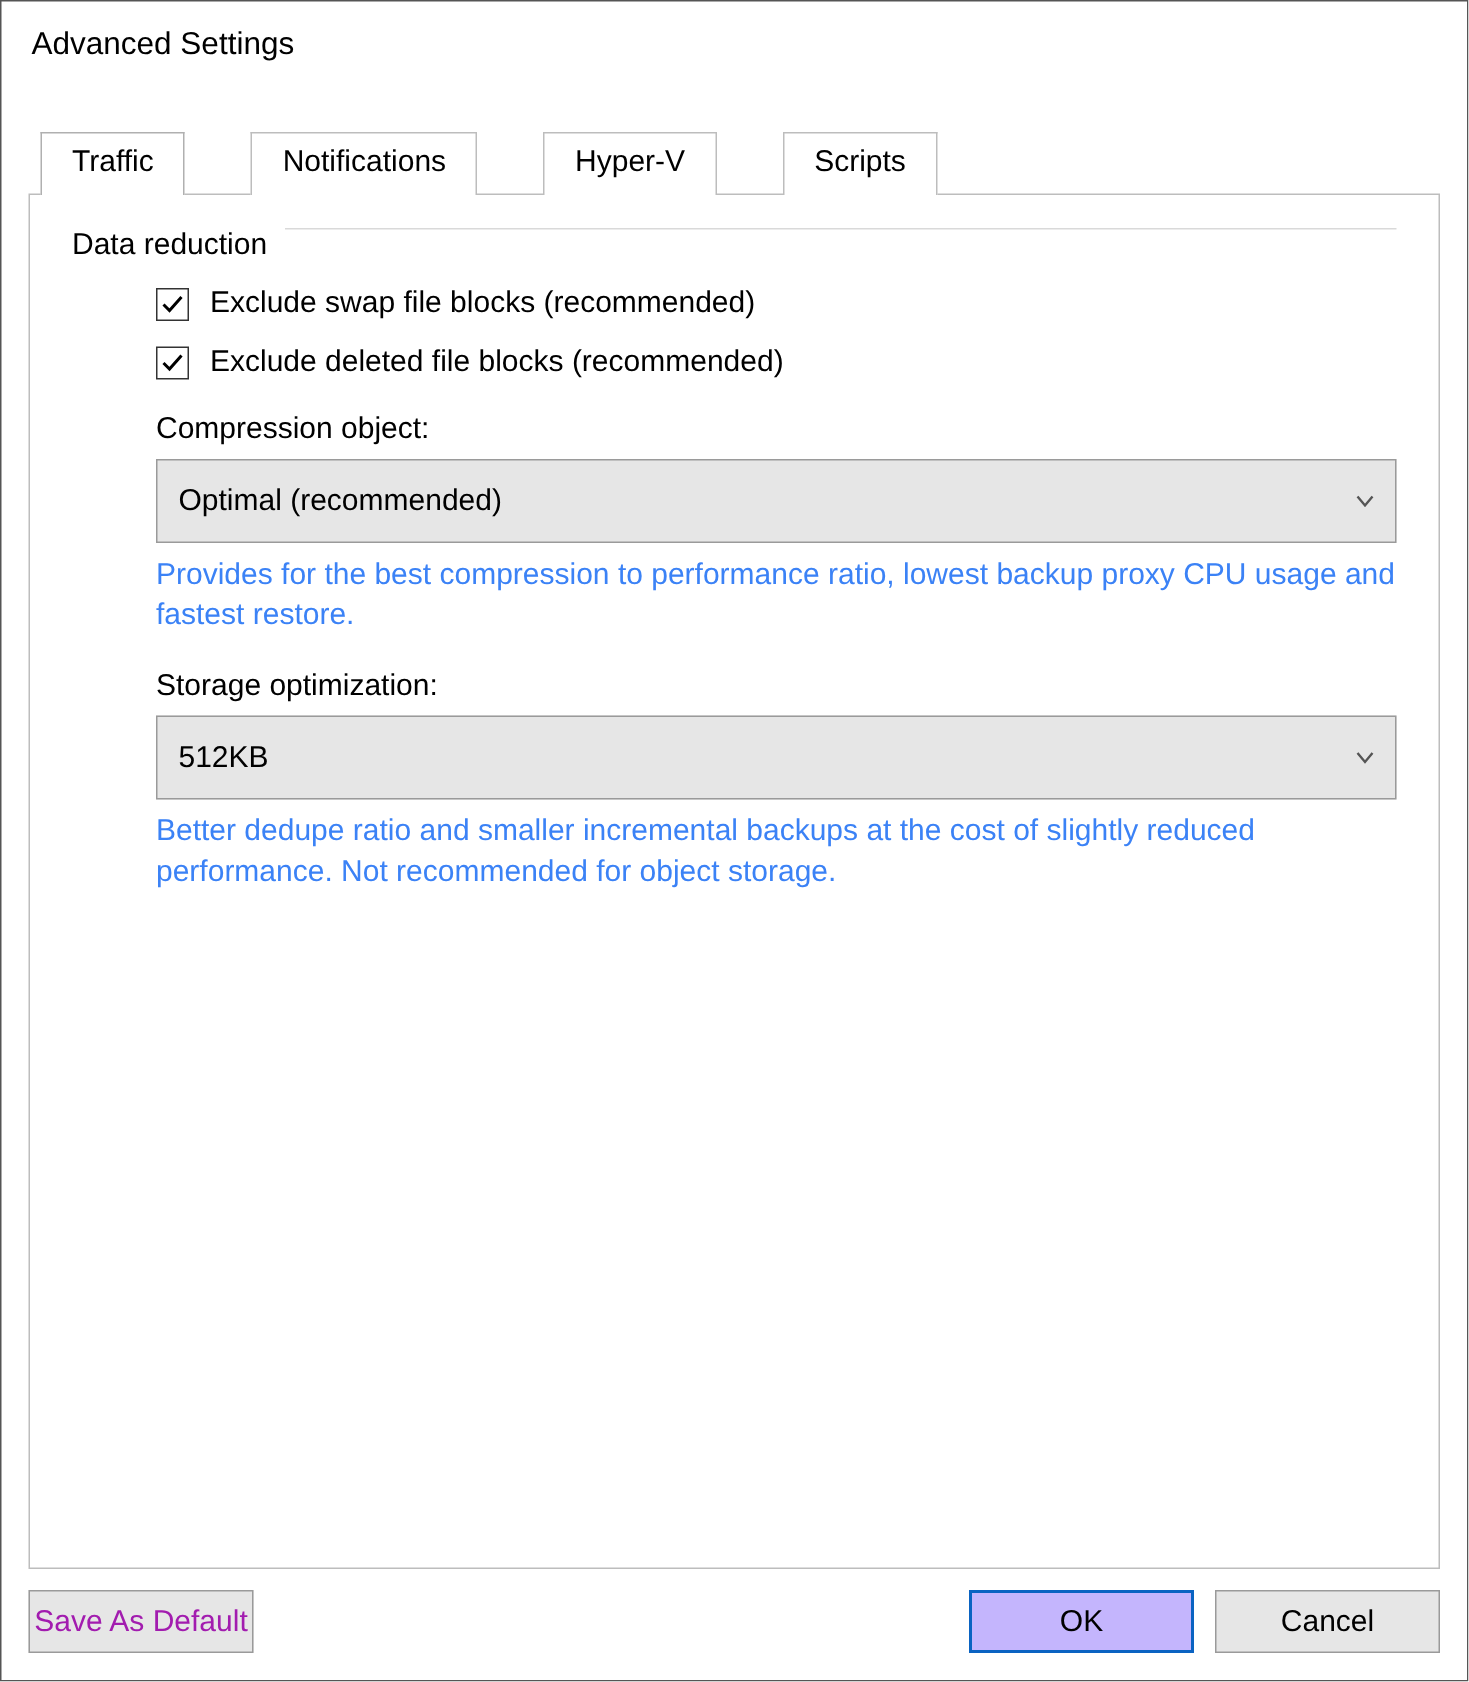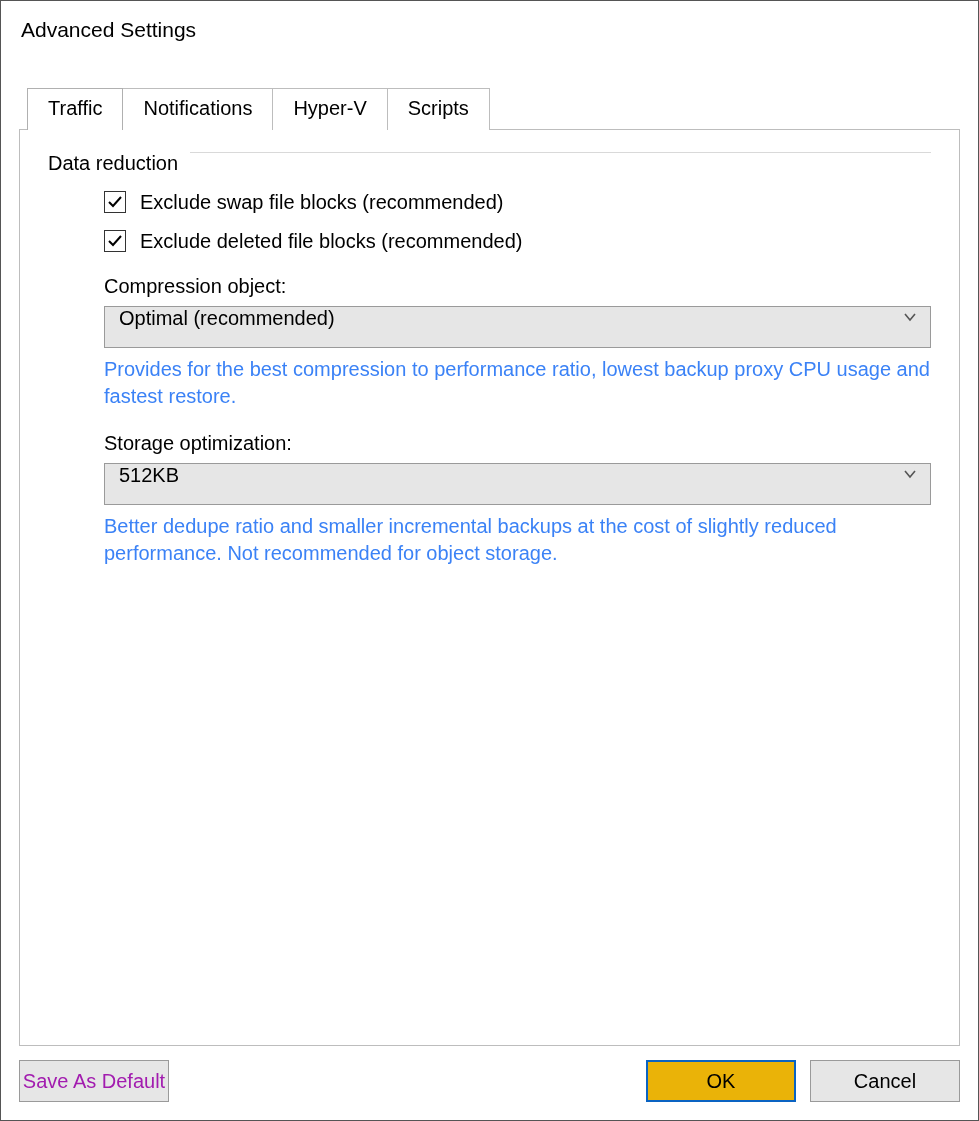--- a/index.html
+++ b/index.html
@@ -34,20 +34,21 @@
     display: flex; flex-direction: column;
     padding: 0 18px 18px 18px;
   }
   .tabstrip {
     display: flex;
     align-items: flex-start;
     position: relative;
     z-index: 2;
     margin-top: 28px;
     padding-left: 8px;
+    gap: 45px;
   }
   .tab {
     padding: 8px 20px 10px 20px;
     border: 1px solid #bdbdbd;
     border-bottom: none;
     background: #fff;
     font-size: 20px;
     color: #000;
     margin-right: -1px;
     position: relative;
@@ -75,36 +76,36 @@
   .group-header {
     display: flex; align-items: flex-start;
     margin-bottom: 16px;
   }
   .group-header .label { font-size: 20px; white-space: nowrap; }
   .group-header .rule {
     flex: 1; height: 1px; background: #d9d9d9; margin-left: 12px;
   }
   .group-body { padding-left: 56px; }
   .checkbox-row {
-    display: flex; align-items: flex-start;
+    display: flex; align-items: center;
     margin-bottom: 16px;
     cursor: default;
   }
   .checkbox {
     width: 22px; height: 22px;
     border: 1.5px solid #333;
     margin-right: 14px;
     display: flex; align-items: center; justify-content: center;
     background: #fff;
   }
   .checkbox svg { width: 16px; height: 16px; }
   .field-label { margin-top: 22px; margin-bottom: 8px; }
   .combo {
-    display: flex; align-items: flex-start;
-    height: 42px;
+    display: flex; align-items: center;
+    height: 56px;
     border: 1px solid #9a9a9a;
     background: #e6e6e6;
     padding: 0 10px 0 14px;
     cursor: default;
   }
   .combo .value { flex: 1; font-size: 20px; }
   .combo .chev { width: 20px; height: 20px; display:flex; align-items:center; justify-content:center; }
   .combo .chev svg { width: 16px; height: 16px; }
   .hint {
     margin-top: 8px;
@@ -121,21 +122,21 @@
     min-width: 150px; height: 42px;
     border: 1px solid #9a9a9a;
     background: #e6e6e6;
     display: flex; align-items: center; justify-content: center;
     font-size: 20px;
     margin-left: 14px;
     cursor: default;
   }
   .btn.primary {
     border: 2px solid #0a63c2;
-    background: #eab308;
+    background: #c4b5fd;
   }
   .btn.disabled {
     color: #a21caf;
     margin-left: 0;
   }
 </style>
 </head>
 <body>
 
 <div class="window">

